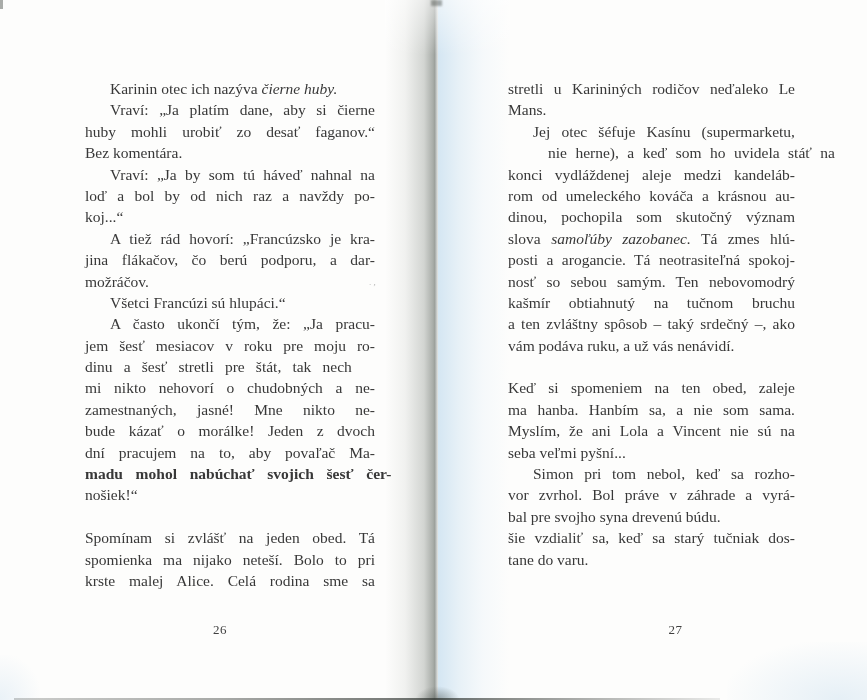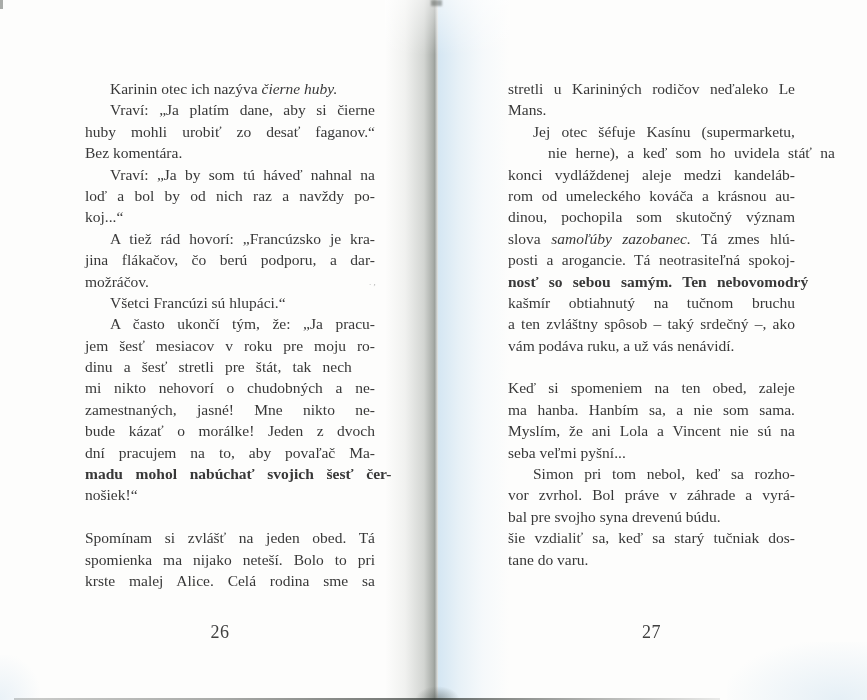--- a/index.html
+++ b/index.html
@@ -75,24 +75,24 @@
     color:#383838; font-size:15.5px; line-height:21.4px;
   }
   #left-text  { left:85px;  width:290px; }
   #right-text { left:508px; width:287px; }
   .line { white-space:nowrap; height:21.4px; box-sizing:border-box; }
   .line.ind { padding-left:25px; }
   .ln { display:inline-block; white-space:pre; }
 
   .page-number {
     position:absolute; top:622px; z-index:2; text-align:center;
-    font-size:18px; color:#3f3f3f; letter-spacing:0.5px;
+    font-size:13px; color:#3f3f3f; letter-spacing:0.5px;
   }
   #left-num  { left:78px;  width:284px; }
-  #right-num { left:508px; width:287px; }
+  #right-num { left:532px; width:287px; }
 </style>
 </head>
 <body>
 
 <div id="book-spread">
 
   <div class="blue-patch-br"></div>
   <div class="blue-patch-bl"></div>
 
   <div class="gutter-gray"></div>
@@ -135,21 +135,21 @@
   <div id="right-text" class="page-text">
       <div class="line just"><span class="ln" style="word-spacing: 6.5875px;">stretli u Karininých rodičov neďaleko Le</span></div>
       <div class="line"><span class="ln">Mans.</span></div>
       <div class="line ind just"><span class="ln" style="word-spacing: 7.28516px;">Jej otec šéfuje Kasínu (supermarketu,</span></div>
       <div class="line just"><span class="ln" style="word-spacing: 4.58008px; margin-left: 40px;">nie herne), a keď som ho uvidela stáť na</span></div>
       <div class="line just"><span class="ln" style="word-spacing: 8.48438px;">konci vydláždenej aleje medzi kandeláb-</span></div>
       <div class="line just"><span class="ln" style="word-spacing: 4.79427px;">rom od umeleckého kováča a krásnou au-</span></div>
       <div class="line just"><span class="ln" style="word-spacing: 10.0781px; text-align: center;">dinou, pochopila som skutočný význam</span></div>
       <div class="line just"><span class="ln" style="word-spacing: 6.5625px;">slova <i>samoľúby zazobanec.</i> Tá zmes hlú-</span></div>
       <div class="line just"><span class="ln" style="word-spacing: 4.54688px;">posti a arogancie. Tá neotrasiteľná spokoj-</span></div>
-      <div class="line just"><span class="ln" style="word-spacing: 6.40625px; font-weight: bold;">nosť so sebou samým. Ten nebovomodrý</span></div>
+      <div class="line just"><span class="ln" style="word-spacing: 6.40625px;">nosť so sebou samým. Ten nebovomodrý</span></div>
       <div class="line just"><span class="ln" style="word-spacing: 14.7109px;">kašmír obtiahnutý na tučnom bruchu</span></div>
       <div class="line just"><span class="ln" style="word-spacing: 2.35156px;">a ten zvláštny spôsob – taký srdečný –, ako</span></div>
       <div class="line"><span class="ln">vám podáva ruku, a už vás nenávidí.</span></div>
       <div class="line"></div>
       <div class="line just"><span class="ln" style="word-spacing: 8.35677px;">Keď si spomeniem na ten obed, zaleje</span></div>
       <div class="line just"><span class="ln" style="word-spacing: 6.56473px;">ma hanba. Hanbím sa, a nie som sama.</span></div>
       <div class="line just"><span class="ln" style="word-spacing: 5.08789px;">Myslím, že ani Lola a Vincent nie sú na</span></div>
       <div class="line"><span class="ln">seba veľmi pyšní...</span></div>
       <div class="line ind just"><span class="ln" style="word-spacing: 6.76823px;">Simon pri tom nebol, keď sa rozho-</span></div>
       <div class="line just"><span class="ln" style="word-spacing: 6.20089px;">vor zvrhol. Bol práve v záhrade a vyrá-</span></div>

